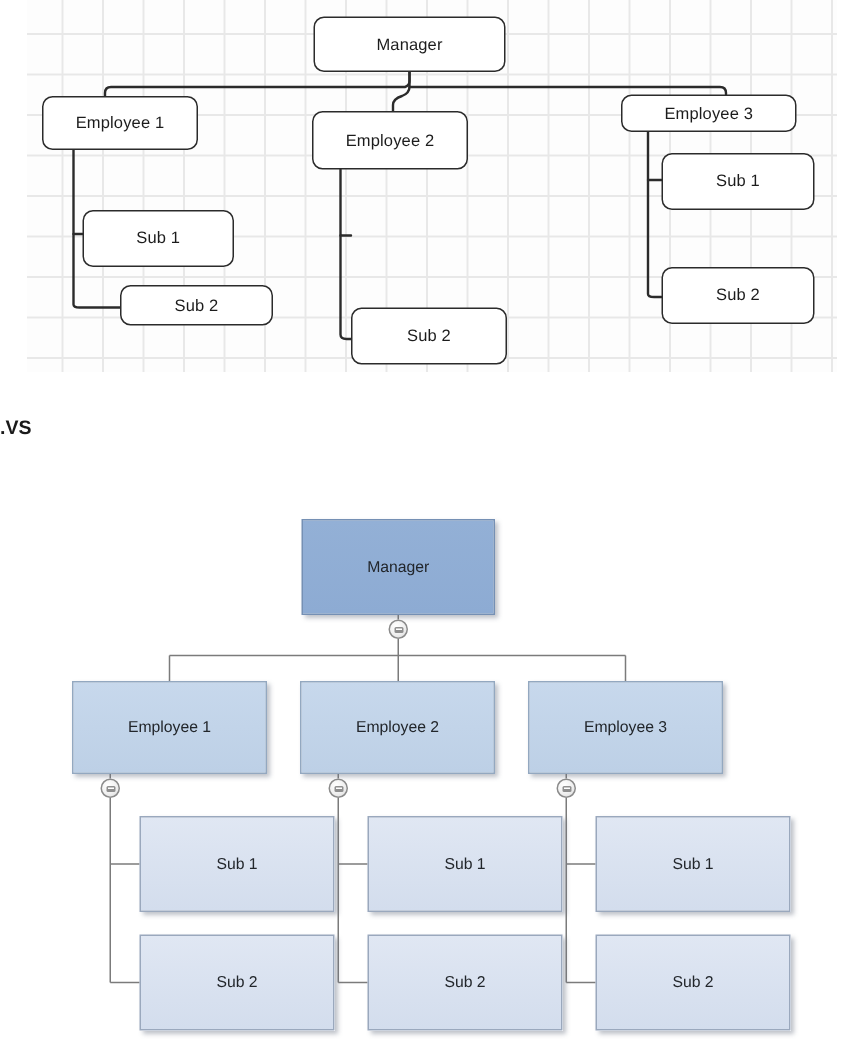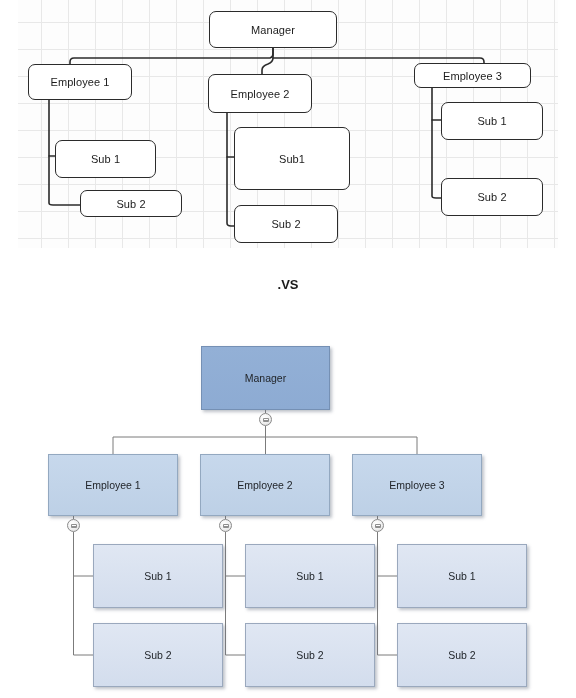--- a/index.html
+++ b/index.html
@@ -55,21 +55,21 @@
     font-family: "Liberation Sans", sans-serif;
     letter-spacing: .1px;
   }
 
   
   #vs-label {
     position: absolute;
     left: 0;
     top: 277px;
     width: 576px;
-    text-align: center;
+    text-align: left;
     font-size: 13px;
     font-weight: bold;
     color: #1a1a1a;
     font-family: "Liberation Sans", sans-serif;
   }
 
   
   #org-diagram {
     position: absolute;
     left: 0;
@@ -171,23 +171,20 @@
   </div>
   <div class="sk-box" style="left:55px; top:140px; width:101px; height:38px;">
     <span>Sub 1</span>
   </div>
   <div class="sk-box" style="left:80px; top:190px; width:102px; height:27px;">
     <span>Sub 2</span>
   </div>
   <div class="sk-box" style="left:208px; top:74px; width:104px; height:39px;">
     <span>Employee 2</span>
   </div>
-  <div class="sk-box" style="left:234px; top:127px; width:116px; height:63px;">
-    <span>Sub1</span>
-  </div>
   <div class="sk-box" style="left:234px; top:205px; width:104px; height:38px;">
     <span>Sub 2</span>
   </div>
   <div class="sk-box" style="left:414px; top:63px; width:117px; height:25px;">
     <span>Employee 3</span>
   </div>
   <div class="sk-box" style="left:441px; top:102px; width:102px; height:38px;">
     <span>Sub 1</span>
   </div>
   <div class="sk-box" style="left:441px; top:178px; width:102px; height:38px;">

